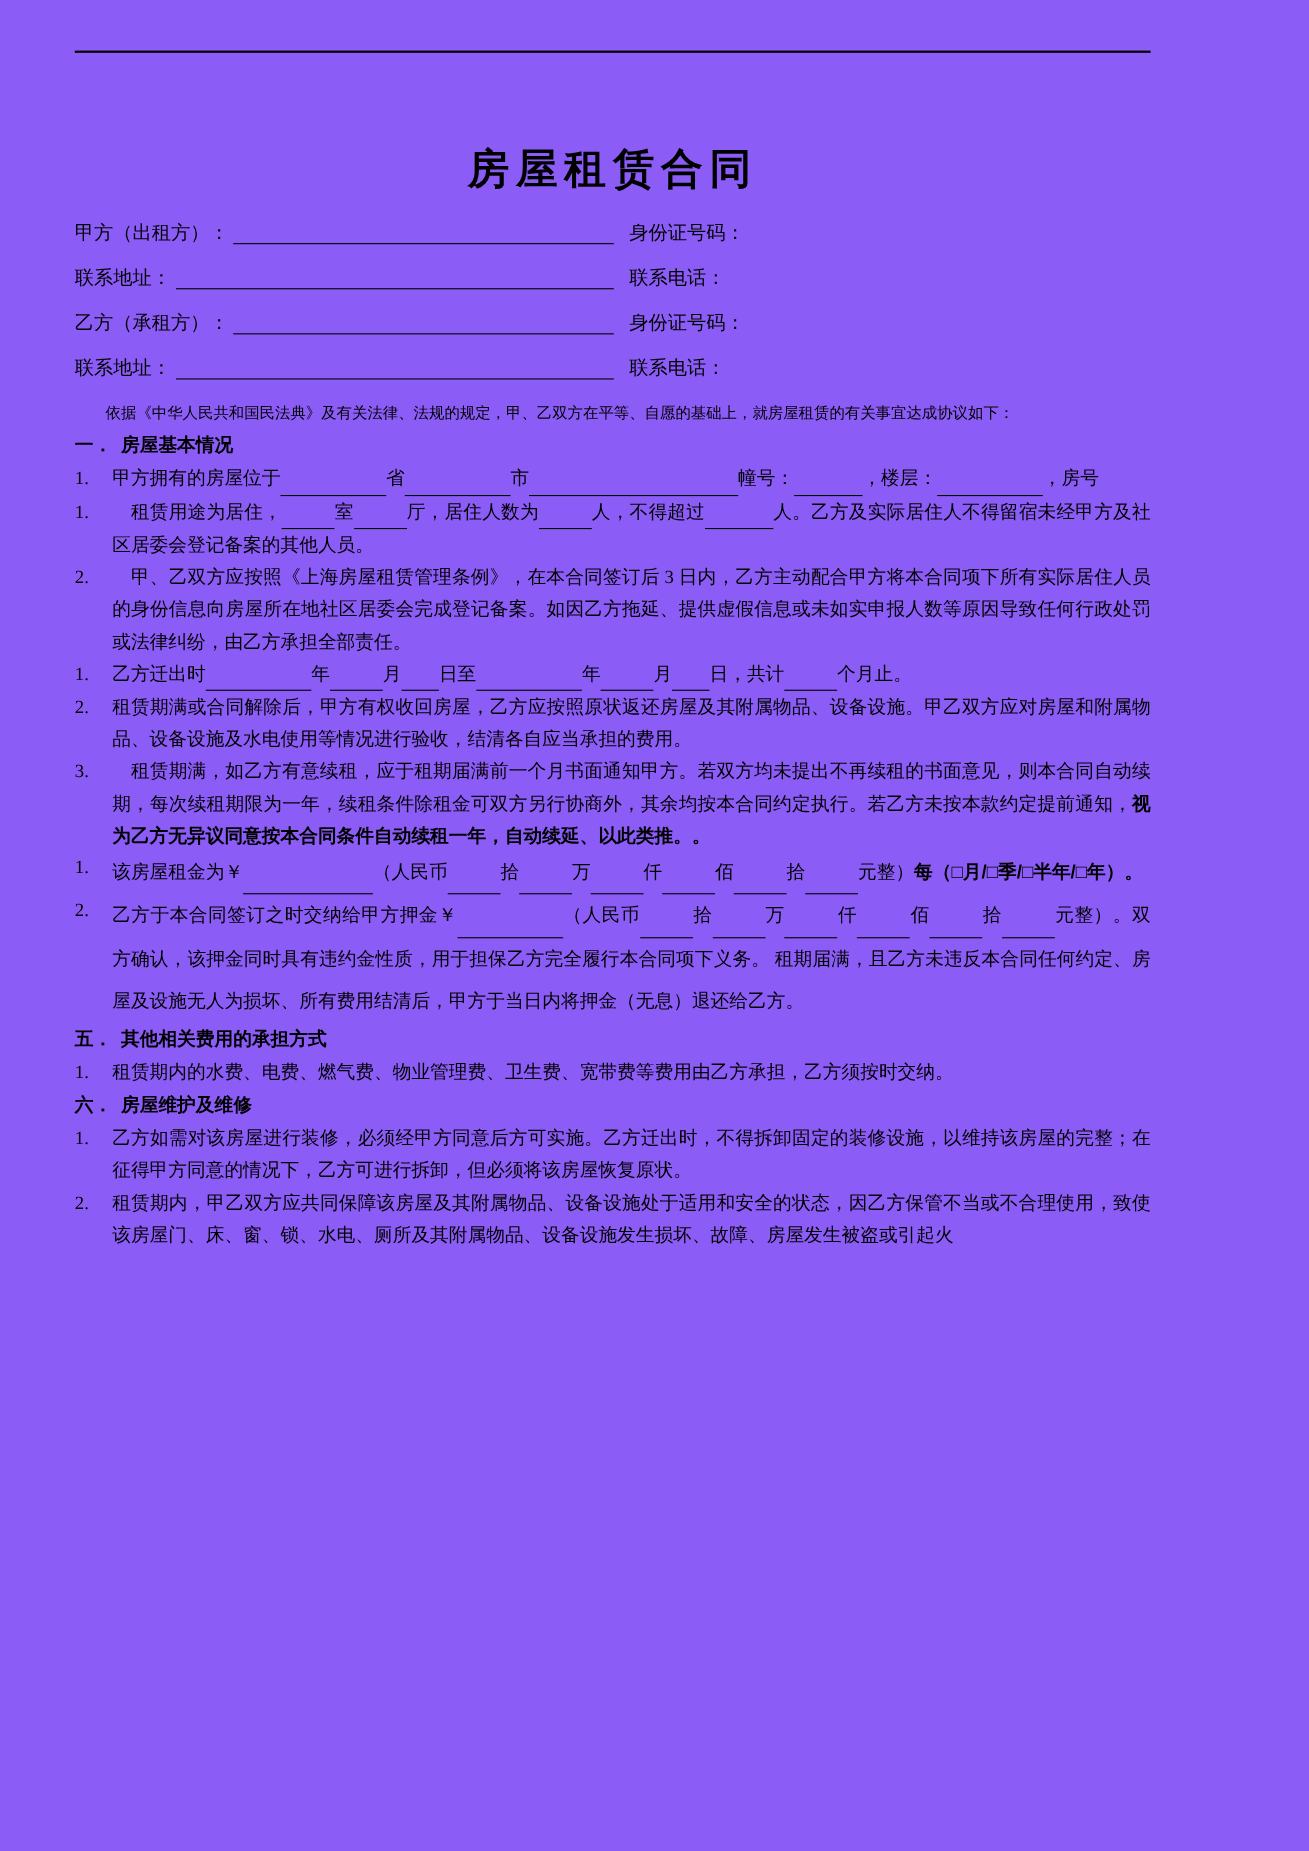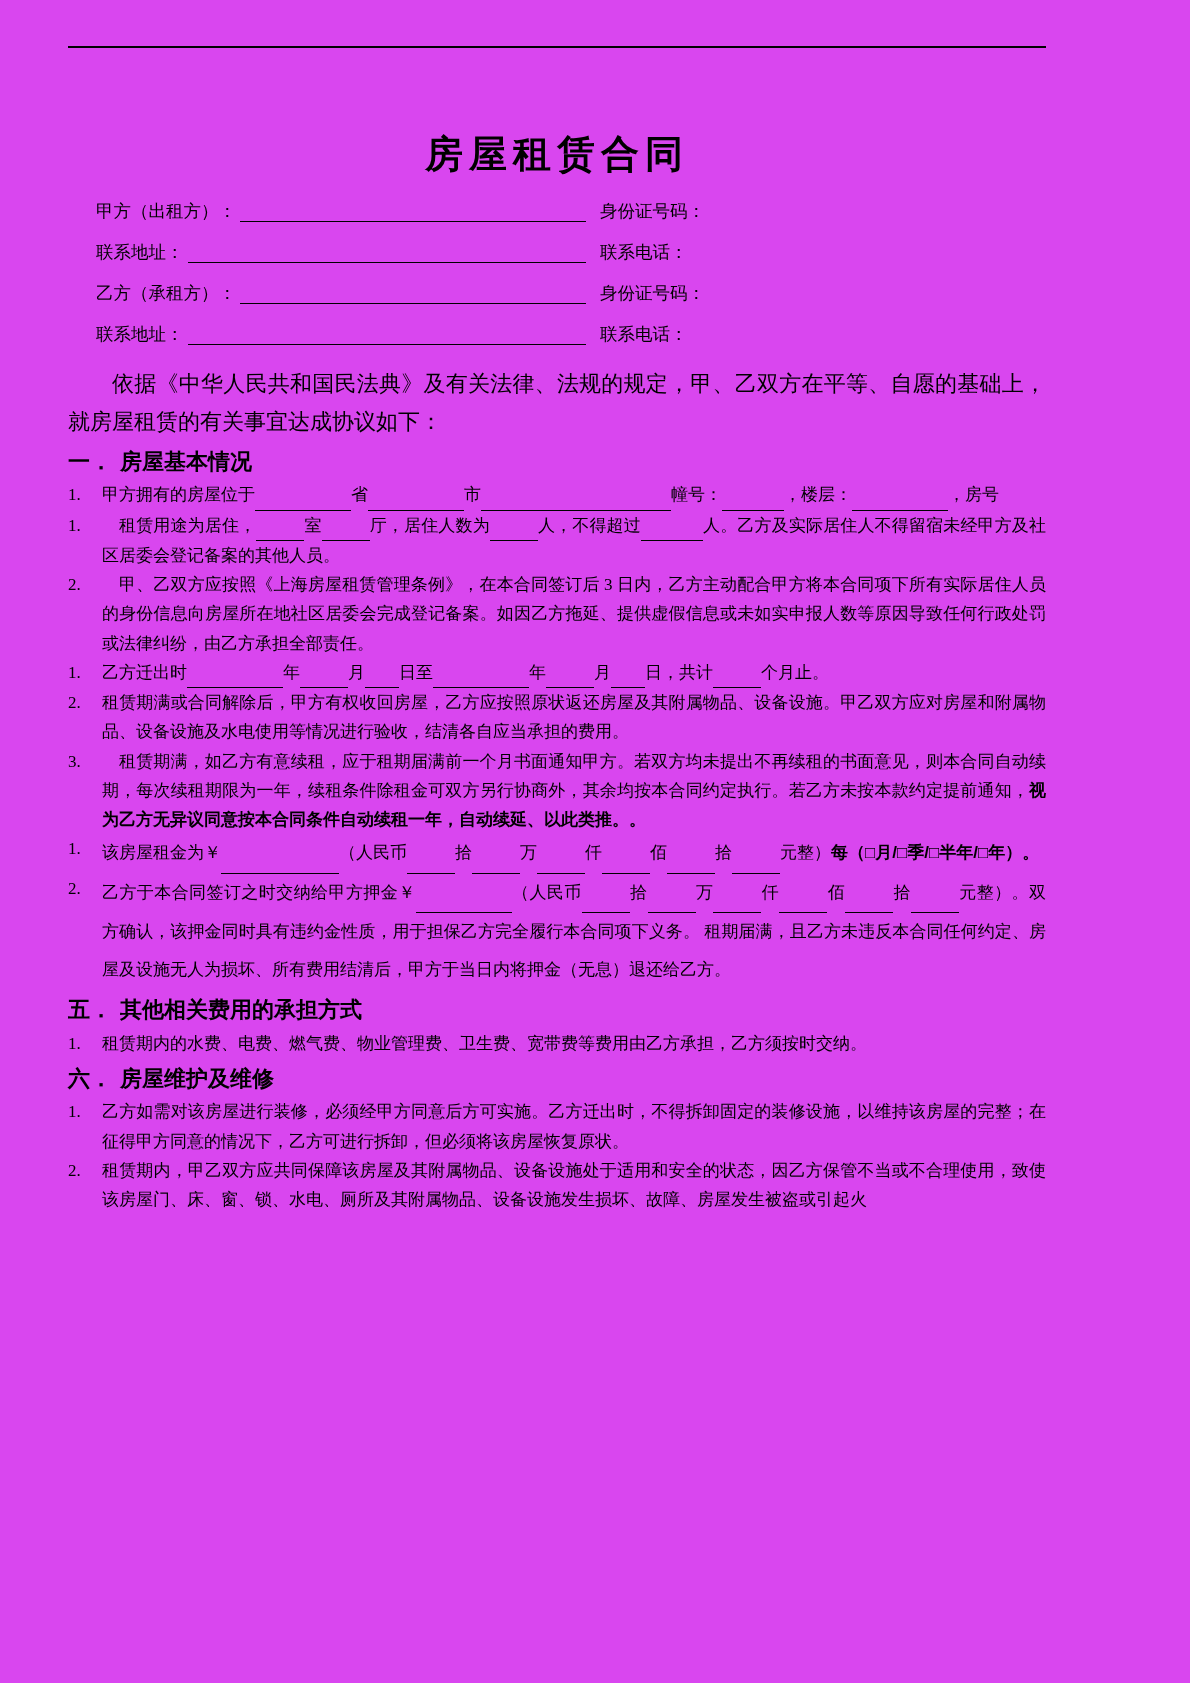--- a/index.html
+++ b/index.html
@@ -10,21 +10,21 @@
   }
   body {
     font-family: "Liberation Serif", "DejaVu Serif", serif;
     color: #000000;
   }
   .page {
     position: relative;
     width: 1190px;
     height: 1683px;
     margin: 0 auto;
-    background: #d946ef;
+    background: #8b5cf6;
     box-sizing: border-box;
     overflow: hidden;
   }
   .header-rule {
     position: absolute;
     top: 46px;
     left: 68px;
     width: 978px;
     height: 0;
     border-top: 2px solid #000;
@@ -41,21 +41,20 @@
     font-weight: bold;
     font-size: 38px;
     letter-spacing: 6px;
     margin: 0 0 22px 0;
     line-height: 1.3;
   }
 
   
   .party-block {
     margin-bottom: 8px;
-    margin-left: 28px;
   }
   .party-row {
     display: flex;
     align-items: flex-end;
     font-size: 17.5px;
     line-height: 1.2;
     margin-bottom: 20px;
     white-space: nowrap;
   }
   .party-left {
@@ -74,34 +73,34 @@
     margin-left: 4px;
   }
   .party-right {
     flex: 0 0 auto;
     padding-left: 14px;
     font-family: Liberation Serif, serif;
   }
 
   
   .para {
-    font-size: 22px;
+    font-size: 14px;
     line-height: 1.72;
     text-align: justify;
     margin: 0;
   }
   .intro {
     text-indent: 2em;
     margin-top: 18px;
     margin-bottom: 2px;
   }
   .sec-head {
     font-family: "Liberation Sans", "DejaVu Sans", sans-serif;
     font-weight: bold;
-    font-size: 22px;
+    font-size: 17px;
     line-height: 1.7;
     margin: 2px 0 0 0;
   }
   .sec-head .sec-num {
     margin-right: 8px;
   }
   .item {
     display: flex;
     align-items: flex-start;
     font-size: 17px;

